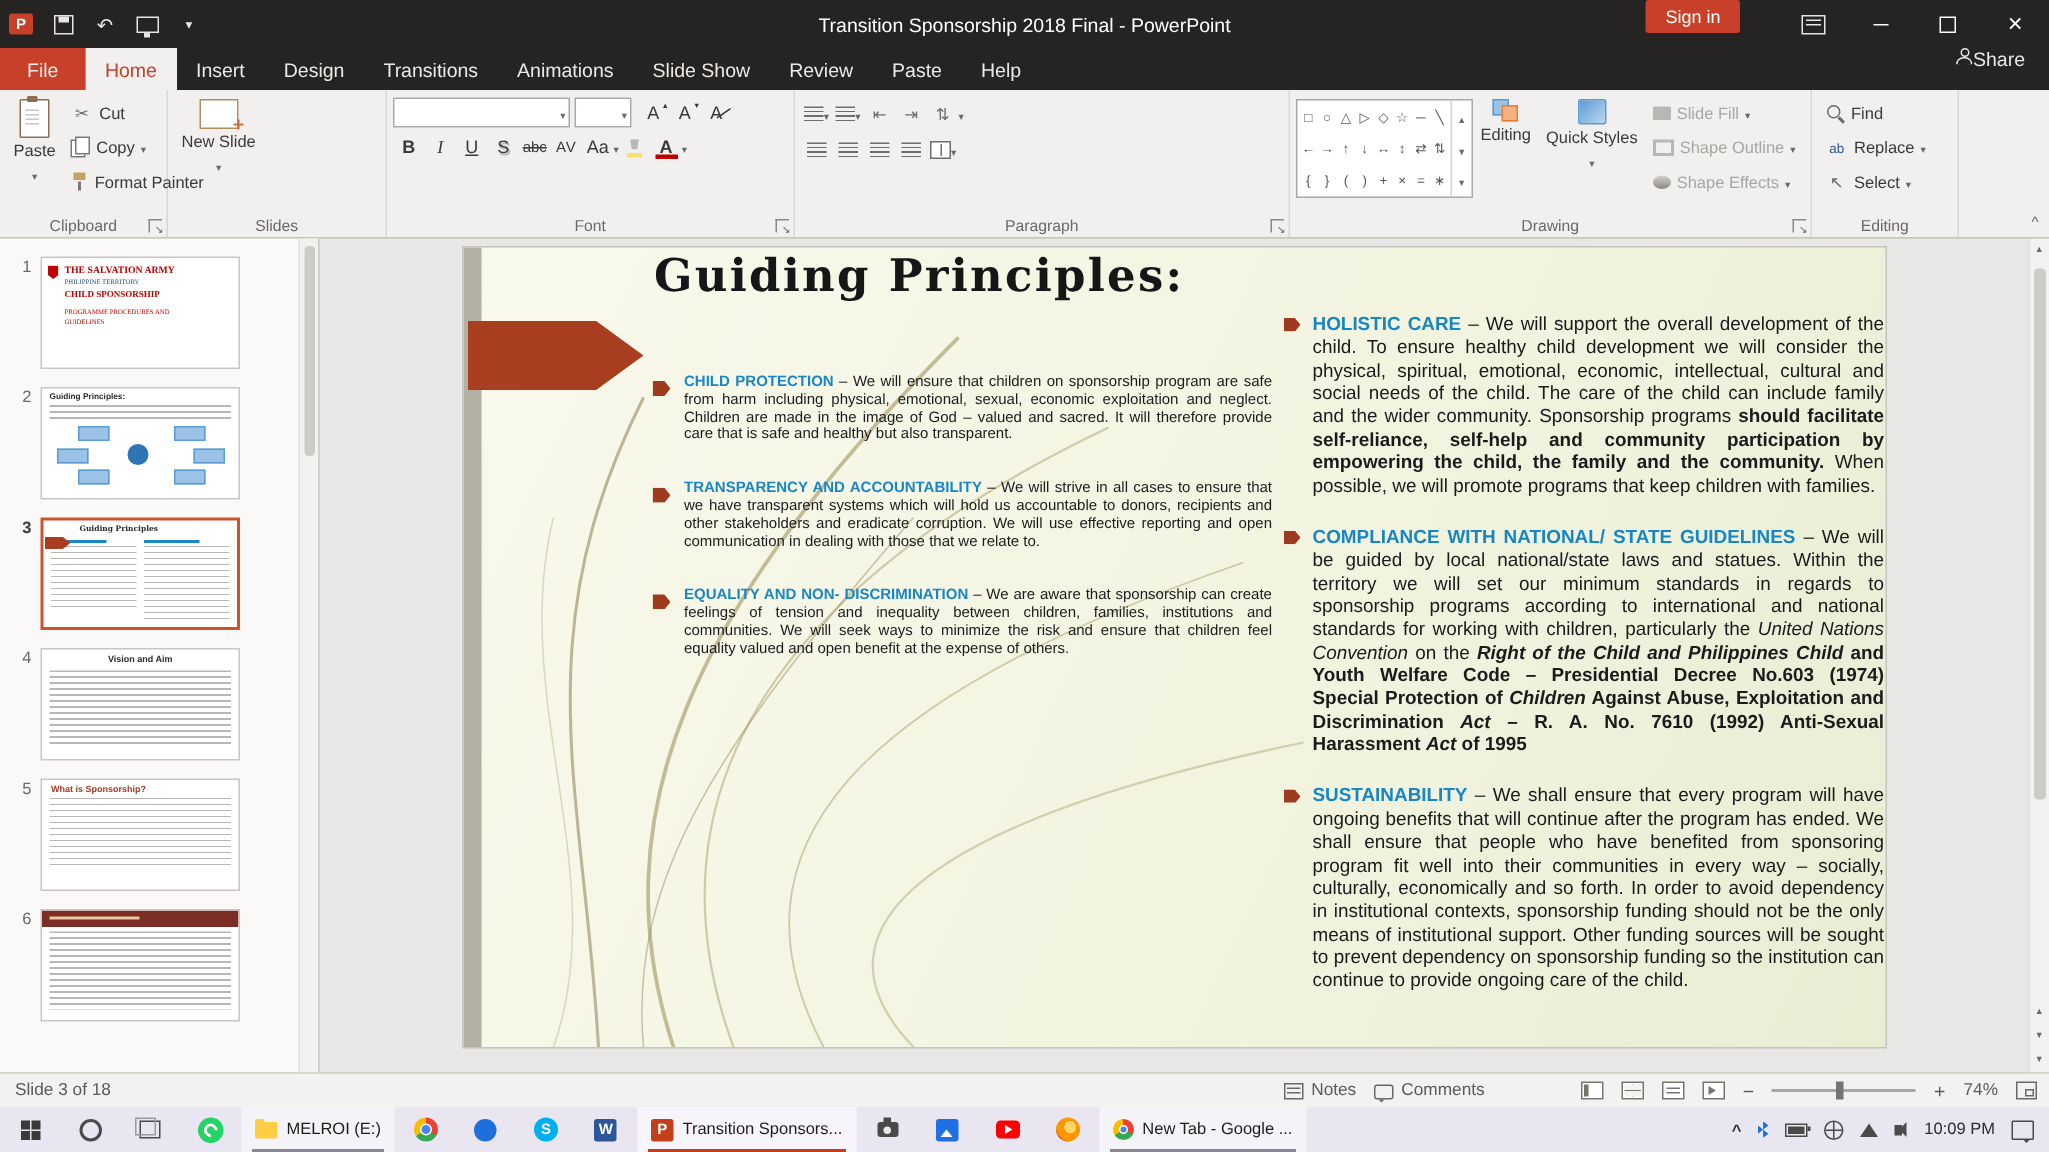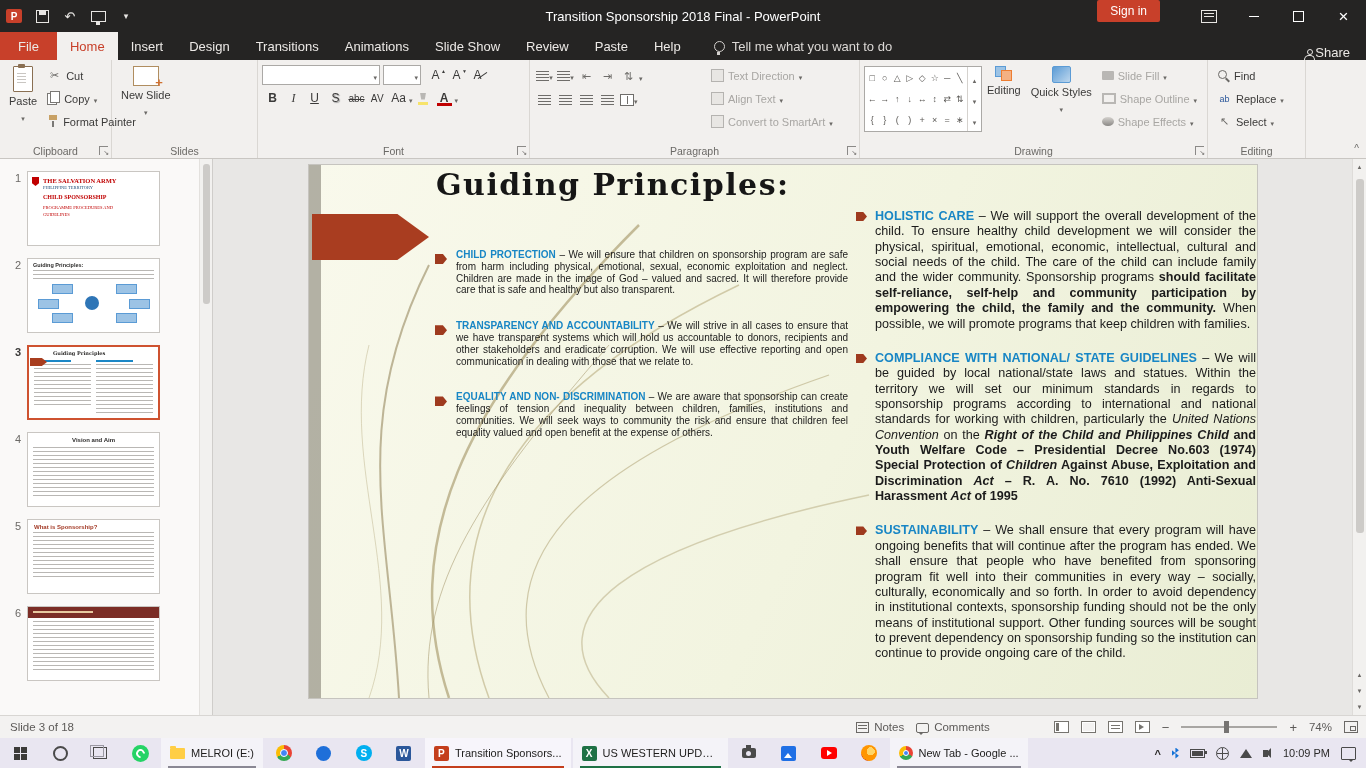--- a/index.html
+++ b/index.html
@@ -30,21 +30,21 @@
   .ic-close::after{content:"×";font-size:17px;line-height:10px}
 
   
   .tabrow{position:absolute;top:32px;left:0;right:0;height:28px;background:#252423;display:flex;align-items:stretch;color:#ECE9E6;font-size:13px}
   .tab{padding:0 13px;display:flex;align-items:center}
   .tab.file{background:#C8402A;padding:0 18px}
   .tab.sel{background:#F2F0EE;color:#C8402A}
   .tellme{display:flex;align-items:center;gap:7px;margin-left:20px;color:#DCD9D6}
   .ic-bulb{width:9px;height:9px;border:1px solid #D4D1CE;border-radius:50%;position:relative}
   .ic-bulb::after{content:"";position:absolute;left:2px;bottom:-4px;width:3px;height:3px;background:#D4D1CE}
-  .share{margin-left:auto;display:flex;align-items:flex-end;gap:0;padding:0 16px}
+  .share{margin-left:auto;display:flex;align-items:flex-start;gap:0;padding:0 16px}
   .ic-person{width:11px;height:11px;position:relative}
   .ic-person::before{content:"";position:absolute;left:3px;top:0;width:4px;height:4px;border-radius:50%;border:1px solid #E8E6E3}
   .ic-person::after{content:"";position:absolute;left:0;bottom:0;width:9px;height:4px;border:1px solid #E8E6E3;border-bottom:none;border-radius:5px 5px 0 0}
 
   
   .ribbon{position:absolute;top:60px;left:0;right:0;height:98px;background:#F2F0EE;border-bottom:1px solid #C9C6C2;display:flex;color:#3B3A39}
   .group{position:relative;flex:0 0 auto;box-sizing:border-box;border-right:1px solid #DAD7D3;padding:3px 4px 16px 4px;display:flex;align-items:flex-start}
   .group-label{position:absolute;bottom:1px;left:0;right:0;text-align:center;font-size:10.5px;color:#6B6966}
   .launcher{position:absolute;right:3px;bottom:3px;width:8px;height:8px;border-left:1px solid #8B8987;border-top:1px solid #8B8987}
   .launcher::after{content:"↘";position:absolute;right:-1px;bottom:-2px;font-size:7px;color:#6B6966}
@@ -311,24 +311,20 @@
       </div>
     <div class="tab">
         <span>Review</span>
       </div>
     <div class="tab">
         <span>Paste</span>
       </div>
     <div class="tab">
         <span>Help</span>
       </div>
-    <div class="tellme">
-      <span class="ic-bulb"></span>
-      <span>Tell me what you want to do</span>
-    </div>
     <div class="share">
       <span class="ic-person"></span>
       <span>Share</span>
     </div>
   </div>
 
   <div class="ribbon">
 
     <div class="group g-clipboard">
       <div class="bigbtn">
@@ -424,37 +420,20 @@
               <span class="lines"></span>
             </span>
           <span class="tbtn">
               <span class="lines"></span>
             </span>
           <span class="tbtn">
               <span class="ic-cols"></span>
               <span class="dd"></span>
             </span>
         </div>
-      </div>
-      <div class="vcol dis">
-        <div class="smbtn">
-            <span class="ic-gsq"></span>
-            <span>Text Direction</span>
-            <span class="dd"></span>
-          </div>
-        <div class="smbtn">
-            <span class="ic-gsq"></span>
-            <span>Align Text</span>
-            <span class="dd"></span>
-          </div>
-        <div class="smbtn">
-            <span class="ic-gsq"></span>
-            <span>Convert to SmartArt</span>
-            <span class="dd"></span>
-          </div>
       </div>
       <span class="group-label">Paragraph</span>
       <span class="launcher"></span>
     </div>
 
     <div class="group g-draw">
       <div class="shapes">
         <div class="shape-grid">
           <span>□</span>
             <span>○</span>
@@ -631,21 +610,21 @@
         <div class="bullet">
           <span class="bmark"></span>
           <div class="btext"><span class="hd">CHILD PROTECTION</span> <span>– We will ensure that children on sponsorship program are safe from harm including physical, emotional, sexual, economic exploitation and neglect. Children are made in the image of God – valued and sacred. It will therefore provide care that is safe and healthy but also transparent.</span></div>
         </div>
         <div class="bullet">
           <span class="bmark"></span>
           <div class="btext"><span class="hd">TRANSPARENCY AND ACCOUNTABILITY</span> <span>– We will strive in all cases to ensure that we have transparent systems which will hold us accountable to donors, recipients and other stakeholders and eradicate corruption. We will use effective reporting and open communication in dealing with those that we relate to.</span></div>
         </div>
         <div class="bullet">
           <span class="bmark"></span>
-          <div class="btext"><span class="hd">EQUALITY AND NON- DISCRIMINATION</span> <span>– We are aware that sponsorship can create feelings of tension and inequality between children, families, institutions and communities. We will seek ways to community the risk and ensure that children feel equality valued and open benefit at the expense of others.</span></div>
+          <div class="btext"><span class="hd">EQUALITY AND NON- DISCRIMINATION</span> <span>– We are aware that sponsorship can create feelings of tension and inequality between children, families, institutions and communities. We will seek ways to minimize the risk and ensure that children feel equality valued and open benefit at the expense of others.</span></div>
         </div>
       </div>
 
       <div class="colR">
         <div class="bullet">
           <span class="bmark"></span>
           <div class="btext"><span class="hd">HOLISTIC CARE</span> <span>– We will support the overall development of the child. To ensure healthy child development we will consider the physical, spiritual, emotional, economic, intellectual, cultural and social needs of the child. The care of the child can include family and the wider community. Sponsorship programs <b>should facilitate self-reliance, self-help and community participation by empowering the child, the family and the community.</b> When possible, we will promote programs that keep children with families.</span></div>
         </div>
         <div class="bullet">
           <span class="bmark"></span>
@@ -725,24 +704,20 @@
       </span>
     <span class="tkbtn">
         <span class="ic-skype"></span>
       </span>
     <span class="tkbtn">
         <span class="appsq ic-word"></span>
       </span>
     <span class="tkapp ppt open">
       <span class="appsq ic-pptsq"></span>
       <span class="lbl">Transition Sponsors...</span>
-    </span>
-    <span class="tkapp excel open">
-      <span class="appsq ic-xlsq"></span>
-      <span class="lbl">US WESTERN UPDA...</span>
     </span>
     <span class="tkbtn">
         <span class="ic-camera"></span>
       </span>
     <span class="tkbtn">
         <span class="ic-photos"></span>
       </span>
     <span class="tkbtn">
         <span class="ic-yt"></span>
       </span>

